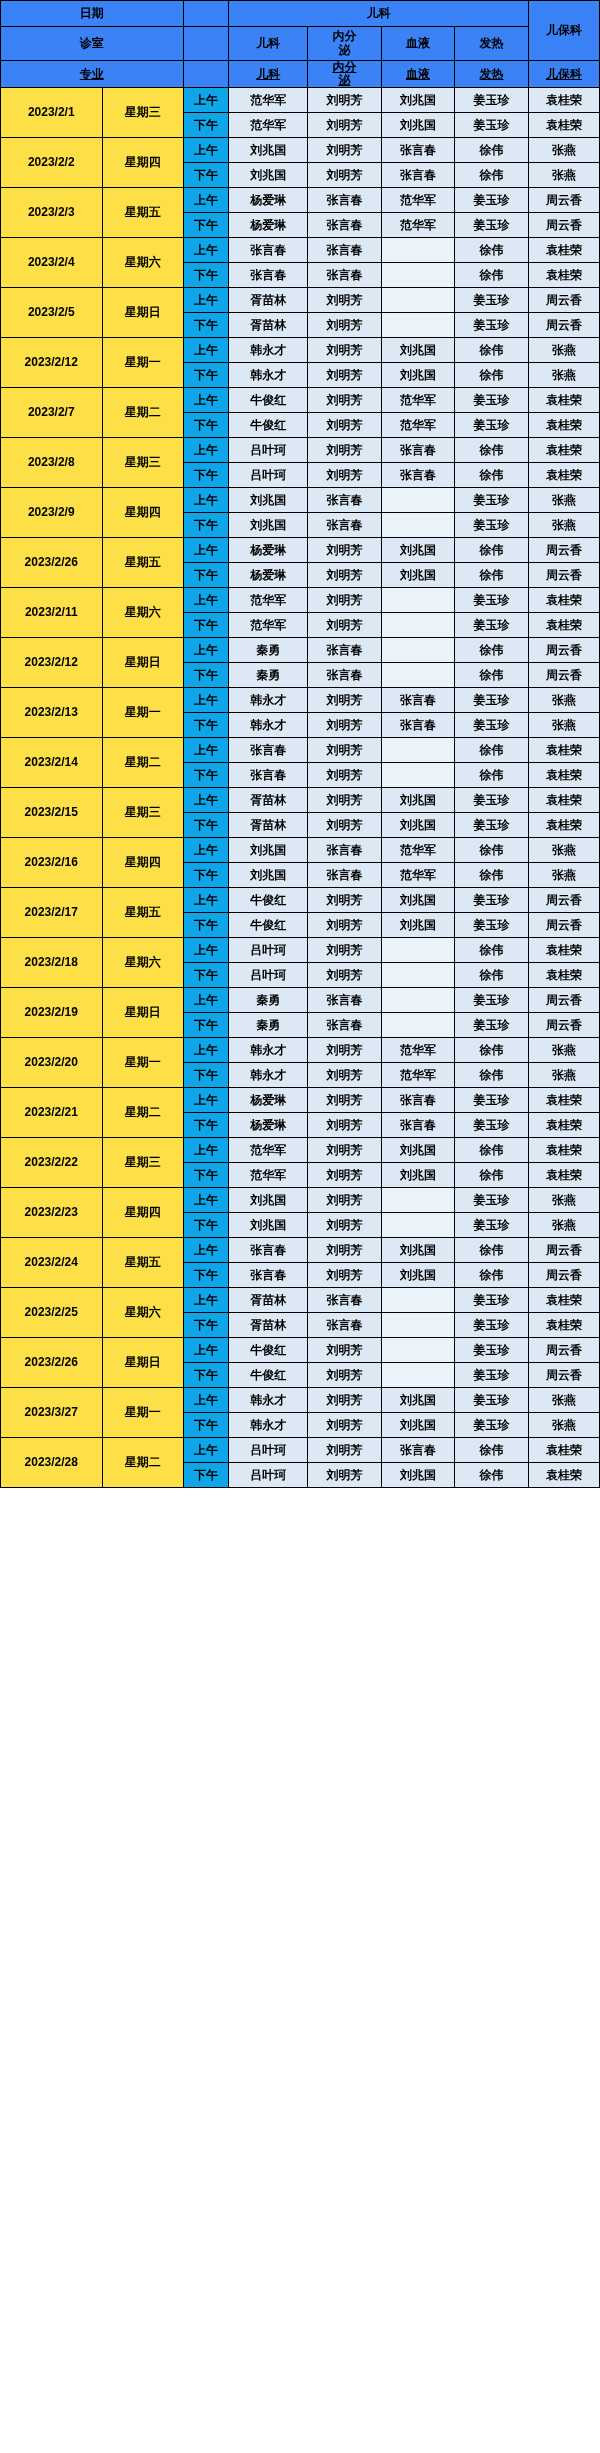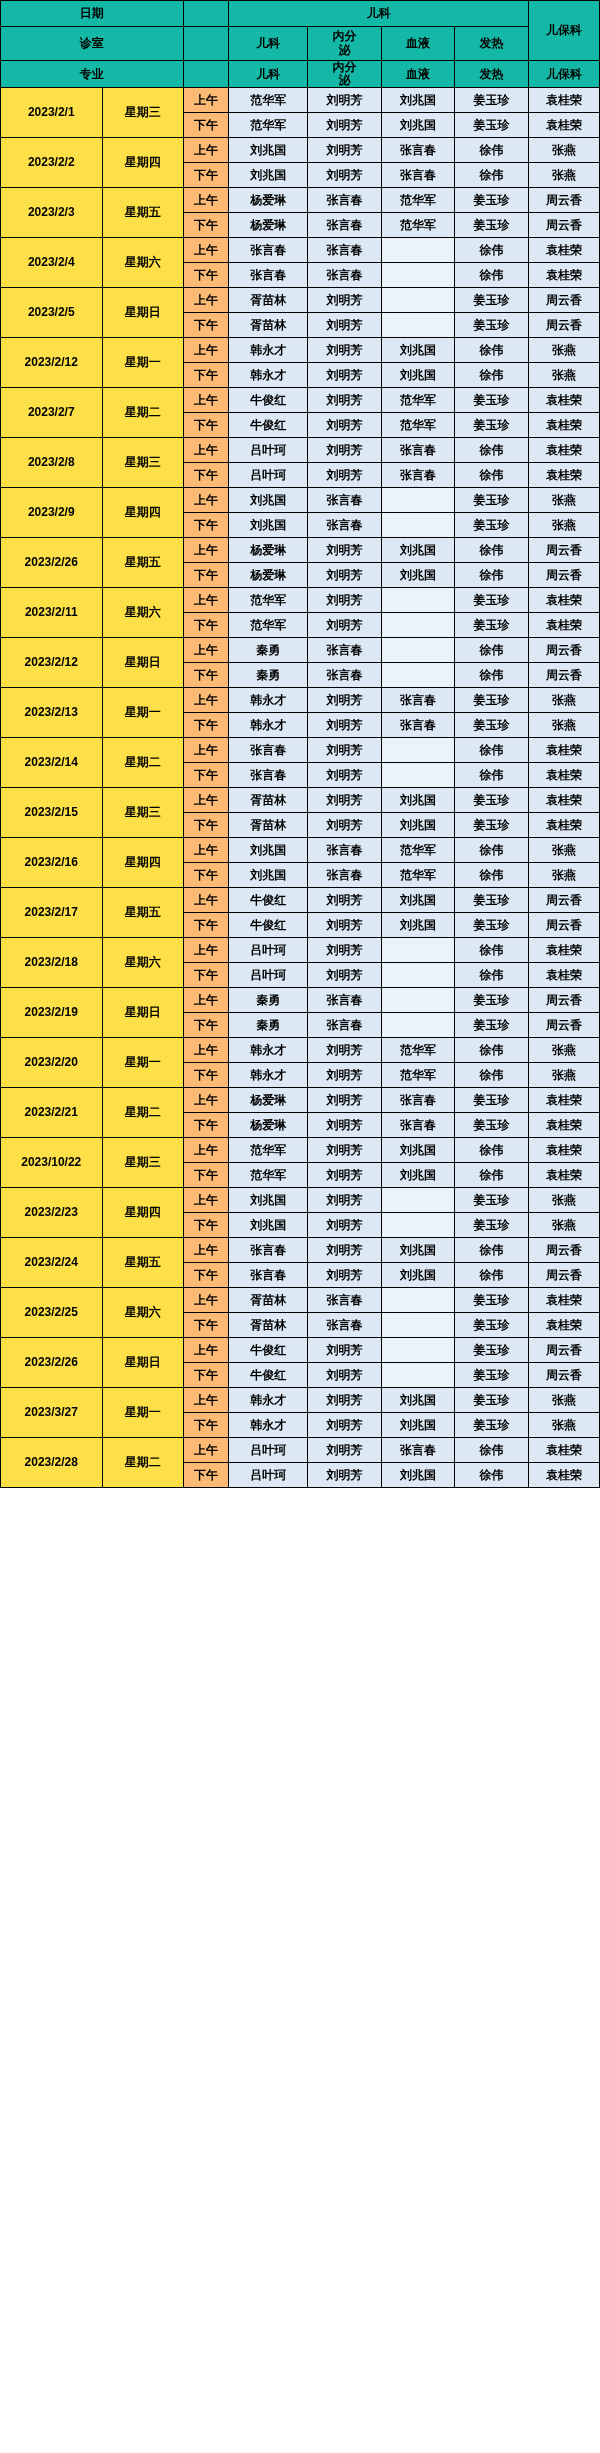--- a/index.html
+++ b/index.html
@@ -33,35 +33,35 @@
   col.c-date   { width: 80px; }
   col.c-week   { width: 64px; }
   col.c-half   { width: 36px; }
   col.c-dept   { width: 62px; }
   col.c-endo   { width: 58px; }
   col.c-blood  { width: 58px; }
   col.c-fever  { width: 58px; }
   col.c-child  { width: 56px; }
 
   .hdr {
-    background: #14b8a6;
+    background: #3b82f6;
     font-weight: bold;
   }
   .hdr-top { height: 26px; }
   .hdr-mid { height: 34px; }
-  .hdr-bot { height: 26px; }
+  .hdr-bot { height: 26px; text-decoration: underline; }
 
   .cell-name {
     background: #dce9f5;
   }
   .cell-empty {
     background: #eaf2fa;
   }
   .cell-half {
-    background: #fdba74;
+    background: #0ea5e9;
   }
   .cell-date {
     background: #fde047;
   }
   .endo-label {
     font-size: 12px;
     line-height: 1.05;
   }
 </style>
 </head>
@@ -482,21 +482,21 @@
       </tr>
       <tr>
         <td class="cell-half">下午</td>
         <td class="cell-name">杨爱琳</td>
         <td class="cell-name">刘明芳</td>
         <td class="cell-name">张言春</td>
         <td class="cell-name">姜玉珍</td>
         <td class="cell-name">袁桂荣</td>
       </tr>
       <tr>
-        <td class="cell-date" rowspan="2">2023/10/22</td>
+        <td class="cell-date" rowspan="2">2023/2/22</td>
         <td class="cell-date" rowspan="2">星期三</td>
         <td class="cell-half">上午</td>
         <td class="cell-name">范华军</td>
         <td class="cell-name">刘明芳</td>
         <td class="cell-name">刘兆国</td>
         <td class="cell-name">徐伟</td>
         <td class="cell-name">袁桂荣</td>
       </tr>
       <tr>
         <td class="cell-half">下午</td>

